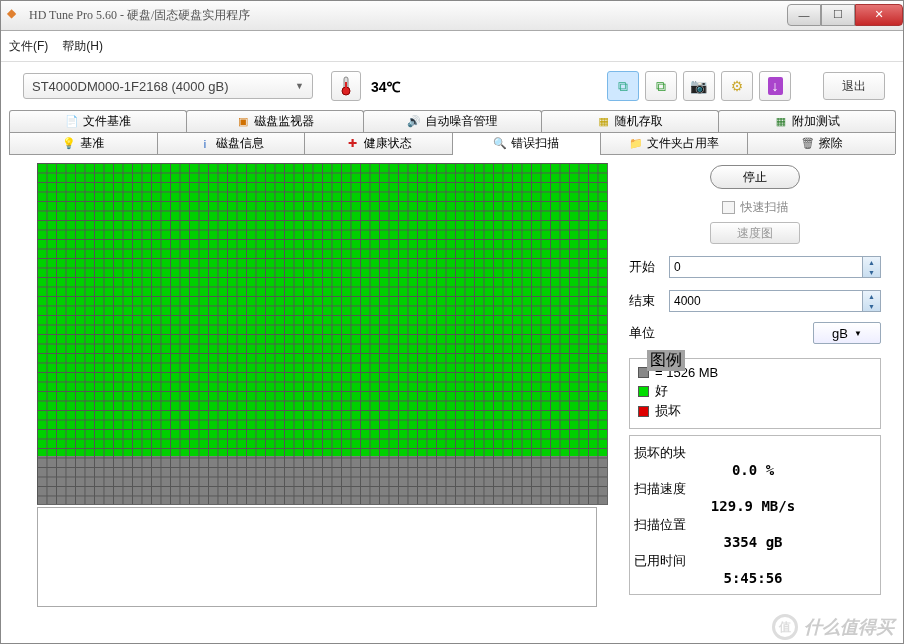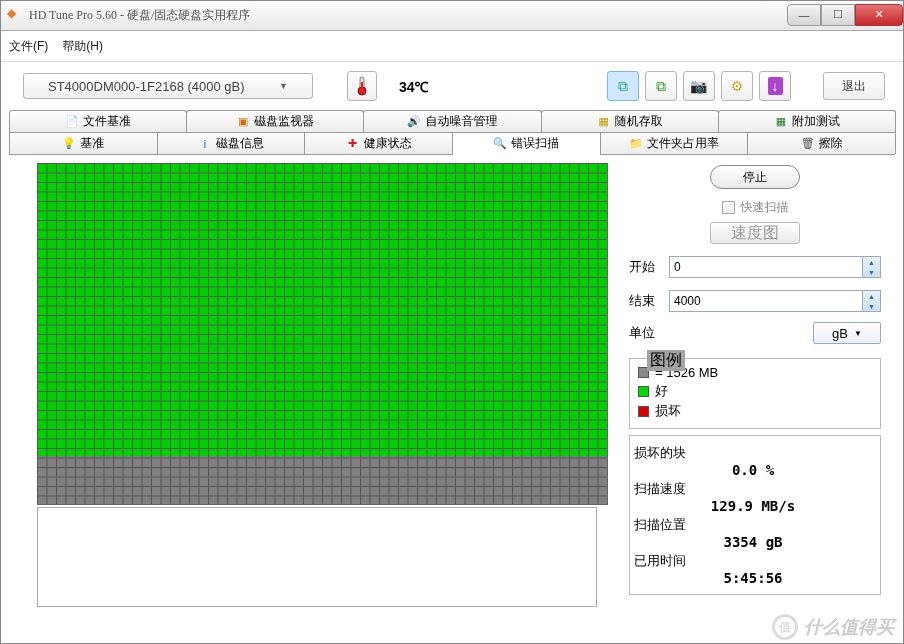--- a/index.html
+++ b/index.html
@@ -17,23 +17,23 @@
 .winbtn.min { border-top-left-radius: 4px; border-bottom-left-radius: 4px; }
 .winbtn.max {}
 .winbtn.close { width: 48px; background: linear-gradient(#e57373,#c62828); color: #fff; border-color: #a33; border-top-right-radius: 4px; border-bottom-right-radius: 4px; }
 
 
 .menubar { height: 26px; display: flex; align-items: center; padding: 15px 8px; gap: 14px; border-bottom: 1px solid #ddd; }
 .menuitem { font-size: 12px; color: #222; }
 
 
 .toolbar { height: 48px; display: flex; align-items: center; padding: 0 18px 0 22px; gap: 12px; }
-.drive-select { width: 290px; height: 26px; border: 1px solid #b5b5b5; background: linear-gradient(#fff,#efefef); display: flex; align-items: center; padding: 0 24px; justify-content: space-between; font-family: "Courier New", monospace; color: #444; font-size: 13px; border-radius: 3px; }
+.drive-select { width: 290px; height: 26px; border: 1px solid #b5b5b5; background: linear-gradient(#fff,#efefef); display: flex; align-items: center; padding: 0 8px; justify-content: space-between; font-family: "Courier New", monospace; color: #444; font-size: 13px; border-radius: 3px; }
 .drive-select .dd { color: #666; font-size: 9px; }
-.tempbox { display: flex; align-items: center; gap: 22px; margin-left: 22px; }
+.tempbox { display: flex; align-items: center; gap: 10px; margin-left: 6px; }
 .thermo-btn { width: 30px; height: 30px; border: 1px solid #b5b5b5; border-radius: 3px; background: linear-gradient(#fff,#efefef); display: flex; align-items: center; justify-content: center; }
 .thermo-btn svg { width: 14px; height: 20px; }
 .tempval { font-weight: bold; font-size: 14px; }
 .toolbar-gap { flex: 1; }
 .tbicons { display: flex; gap: 6px; }
 .tbbtn { width: 32px; height: 30px; border: 1px solid #b5b5b5; border-radius: 3px; background: linear-gradient(#fff,#efefef); display: flex; align-items: center; justify-content: center; font-size: 14px; }
 .tbbtn.active { background: #cfe8ff; border-color: #7ab8e8; }
 .exitbtn { width: 62px; height: 28px; border: 1px solid #b5b5b5; background: linear-gradient(#fff,#efefef); border-radius: 3px; margin-left: 20px; font-size: 12px; color: #333; display: flex; align-items: center; justify-content: center; }
 
 
@@ -51,21 +51,21 @@
 .grid-area { width: 576px; display: flex; flex-direction: column; }
 .scan-grid { width: 571px; height: 342px; background: #00d000; position: relative; border-right: 1px solid #666; border-bottom: 1px solid #666; }
 .scan-grid .lines { position: absolute; inset: 0; background-image: linear-gradient(#555 1px, transparent 1px), linear-gradient(90deg, #555 1px, transparent 1px); background-size: 9.5px 9.5px; }
 .scan-grid .grey-zone { position: absolute; left: 0; right: 0; bottom: 0; height: 48px; background: #808080; }
 .result-area { width: 560px; height: 100px; border: 1px solid #aaa; background: #fff; margin-top: 2px; }
 
 .side { flex: 1; display: flex; flex-direction: column; gap: 6px; padding-top: 2px; }
 .stopbtn { width: 90px; height: 24px; border: 1px solid #888; background: linear-gradient(#fff,#e9e9e9); border-radius: 12px; align-self: center; font-size: 12px; }
 .quickrow { display: flex; align-items: center; gap: 6px; align-self: center; color: #888; margin-top: 4px; }
 .quickrow .cb { width: 13px; height: 13px; border: 1px solid #aaa; background: #f5f5f5; }
-.speedmap { width: 90px; height: 22px; border: 1px solid #bbb; background: linear-gradient(#fff,#e9e9e9); border-radius: 3px; align-self: center; color: #999; font-size: 16px; display:flex; align-items:center; justify-content:center; }
+.speedmap { width: 90px; height: 22px; border: 1px solid #bbb; background: linear-gradient(#fff,#e9e9e9); border-radius: 3px; align-self: center; color: #999; font-size: 12px; display:flex; align-items:center; justify-content:center; }
 
 .range { display: flex; align-items: center; gap: 6px; margin-top: 6px; }
 .range label { width: 34px; font-size: 13px; }
 .spin { flex: 1; height: 22px; border: 1px solid #9ab; background: #fff; display: flex; align-items: center; padding: 0 4px; font-size: 12px; position: relative; }
 .spin .arrows { position: absolute; right: 0; top: 0; bottom: 0; width: 18px; background: linear-gradient(#eaf3fb,#c9def0); border-left: 1px solid #9ab; display: flex; flex-direction: column; }
 .spin .arrows span { flex: 1; display: flex; align-items: center; justify-content: center; font-size: 7px; color: #369; }
 
 .unitrow { display: flex; align-items: center; gap: 0; margin-top: 4px; }
 .unitrow label { width: 34px; font-size: 13px; }
 .unitsel { width: 68px; height: 22px; border: 1px solid #9ab; background: linear-gradient(#fff,#eef); display: flex; align-items: center; justify-content: center; gap: 6px; margin-left: auto; font-family: monospace; font-size: 13px; border-radius: 2px; }

